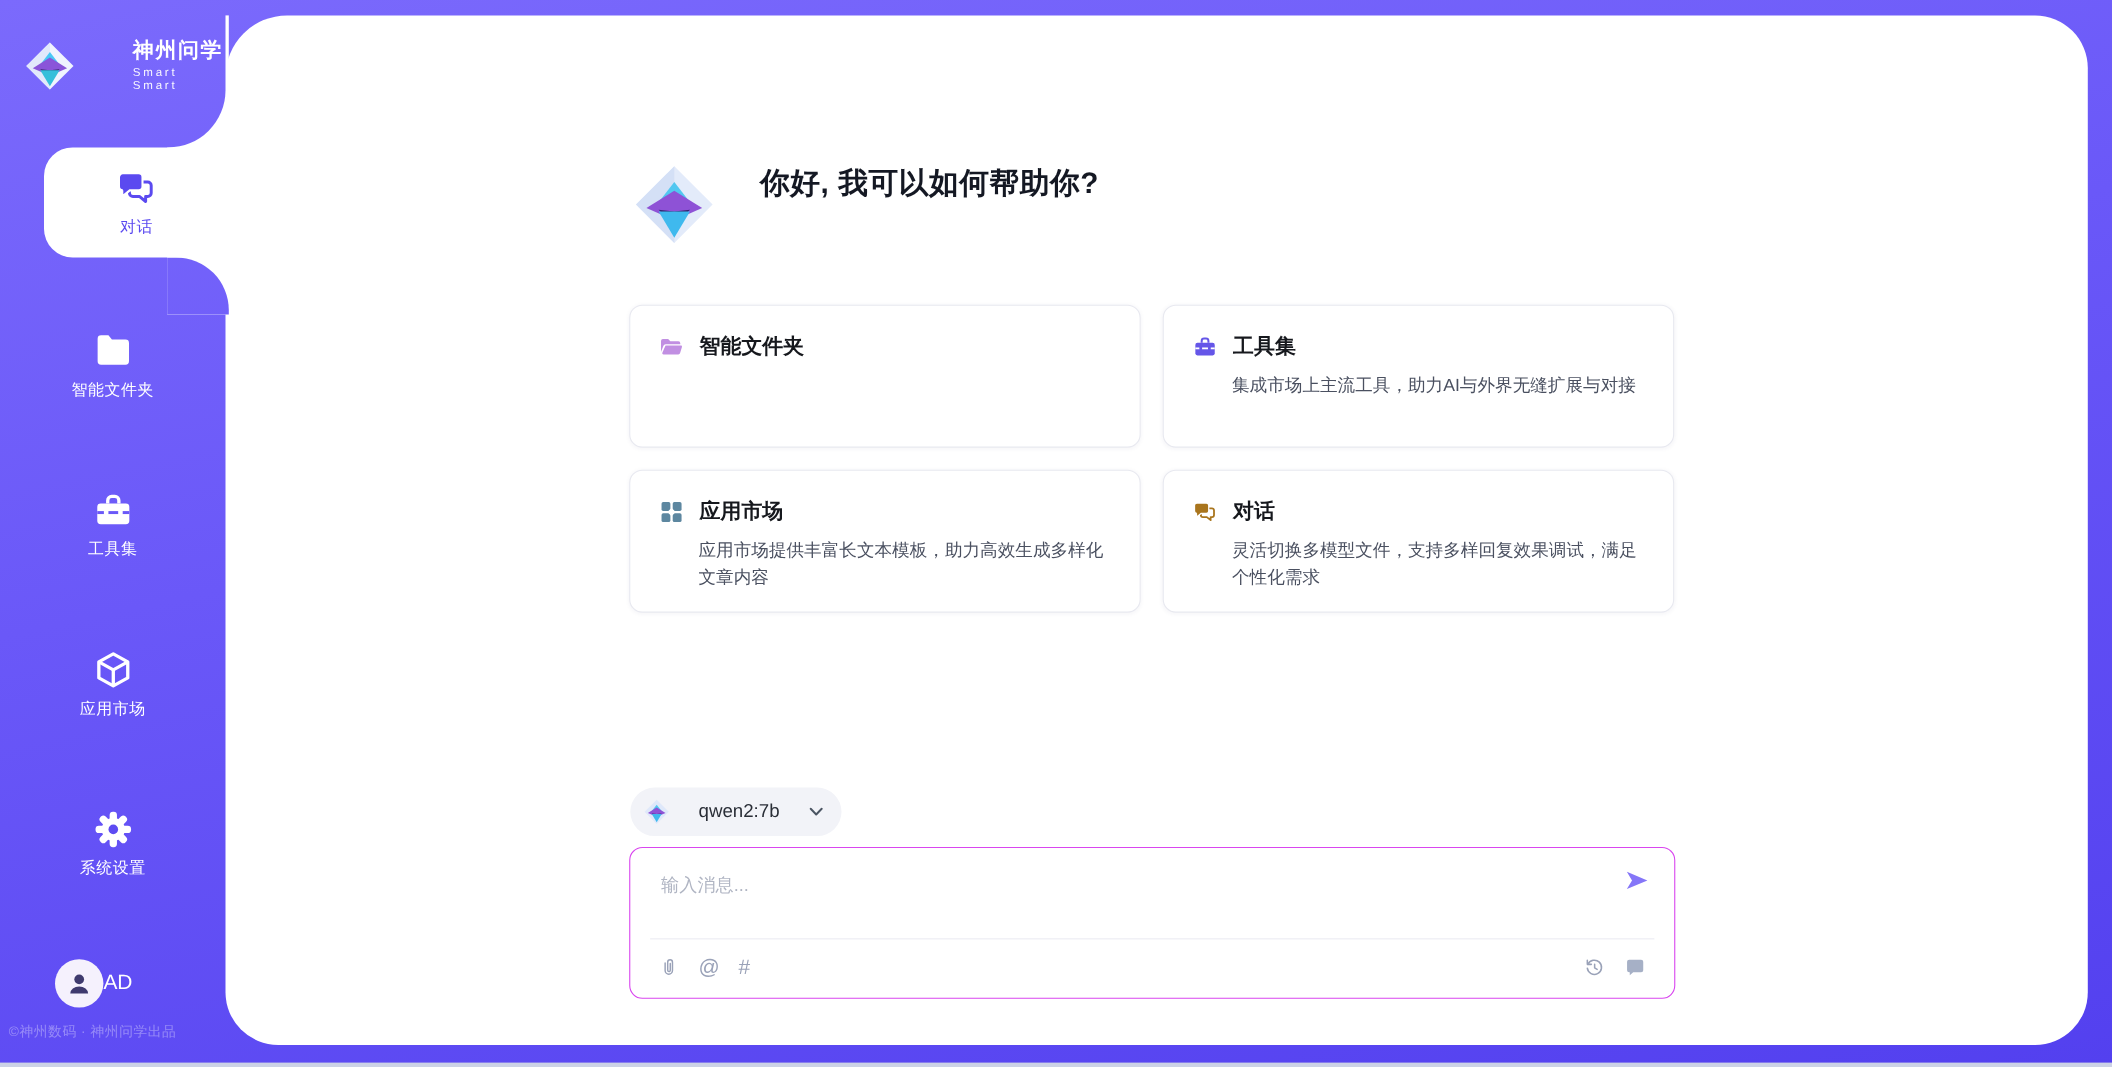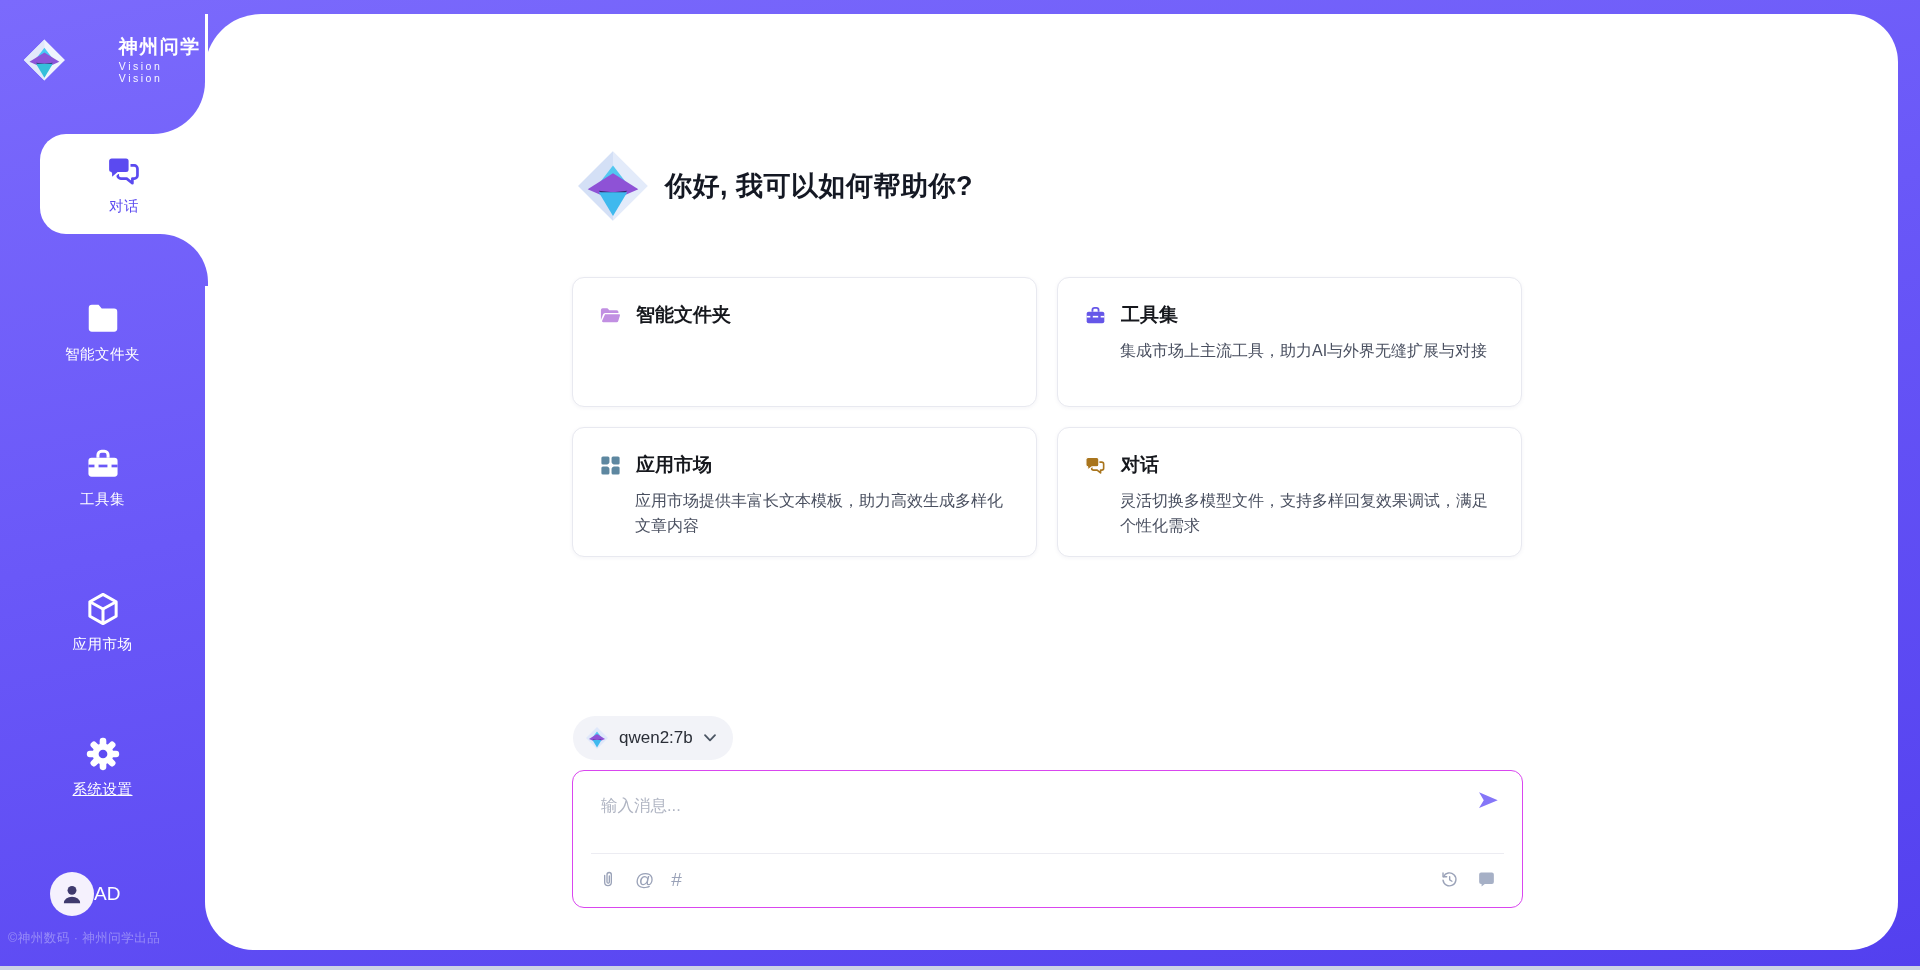--- a/index.html
+++ b/index.html
@@ -45,36 +45,36 @@
     display:flex;flex-direction:column;align-items:center;gap:7px;
   }
   .nav-label{font-size:14.5px;letter-spacing:.5px;}
   .nav-item svg,.tab-active svg{display:block;}
   
   .user-row{position:absolute;left:50px;top:872px;display:flex;align-items:center;cursor:pointer;}
   .avatar{width:44px;height:44px;border-radius:50%;background:#f5f1fd;display:flex;align-items:center;justify-content:center;}
   .user-name{color:#fff;font-size:19px;}
   .sidebar-footer{position:absolute;left:8px;top:930px;width:200px;color:rgba(255,255,255,.34);font-size:12.5px;letter-spacing:.5px;}
   
-  .greeting{position:absolute;left:575px;top:148px;display:flex;align-items:center;gap:14px;}
+  .greeting{position:absolute;left:575px;top:148px;display:flex;align-items:flex-start;gap:40px;}
   .greeting-title{font-size:27px;font-weight:bold;color:#141823;letter-spacing:.5px;}
   
   .cards{position:absolute;left:572px;top:277px;width:951px;display:grid;grid-template-columns:465px 465px;gap:20px;}
   .card{
     background:#fff;border:1px solid #e8e9f0;border-radius:12px;height:130px;
     box-sizing:border-box;padding:24px 26px;cursor:pointer;
     box-shadow:0 1px 4px rgba(40,40,90,.05);
   }
   .card-head{display:flex;align-items:center;gap:14px;}
   .card-title{font-size:19px;font-weight:bold;color:#16181d;}
   .card-desc{margin:11px 0 0 36px;font-size:16px;color:#4a5060;line-height:1.55;max-width:392px;}
   
   .model-pill{
     position:absolute;left:573px;top:716px;height:44px;padding:0 16px 0 12px;
-    background:#f2f3f8;border-radius:22px;display:inline-flex;align-items:center;gap:10px;cursor:pointer;
+    background:#f2f3f8;border-radius:22px;display:inline-flex;align-items:center;gap:26px;cursor:pointer;
   }
   .model-name{font-size:17px;color:#2a2e37;}
   .composer{
     position:absolute;left:572px;top:770px;width:951px;height:138px;background:#fff;
     border:1px solid #d946ef;border-radius:12px;box-sizing:border-box;
   }
   .msg-input{
     position:absolute;left:26px;top:12px;width:850px;height:42px;border:none;outline:none;
     font-size:16.5px;color:#333;font-family:"Liberation Sans","DejaVu Sans",sans-serif;background:transparent;
   }
@@ -96,21 +96,21 @@
   <svg width="48" height="48" viewBox="0 0 48 48">
     <polygon points="24,2 46,24 24,46 2,24" fill="#f0f4fe"></polygon>
     <polygon points="24,2 2,24 24,46" fill="#e2e9fb"></polygon>
     <polygon points="24,11 34,24 14,24" fill="#49c8f5"></polygon>
     <polygon points="24,16 40,26 24,33 8,26" fill="#8a55d9"></polygon>
     <polygon points="24,28 33,27 24,36 15,27" fill="#2c2560"></polygon>
     <polygon points="15,28 33,28 24,43" fill="#35bfda"></polygon>
   </svg>
   <div class="brand-text">
     <span class="brand-cn">神州问学</span>
-    <span class="brand-en">Vision Vision</span>
+    <span class="brand-en">Smart Smart</span>
   </div>
 </div>
 <div class="flare purple-fixed"></div>
 
 <div class="tab-active">
   <svg width="38" height="38" viewBox="0 0 24 24">
     <path fill="none" stroke="#5b4af0" stroke-width="1.7" stroke-linejoin="round" d="M10 8.5h8.5a2 2 0 0 1 2 2v4.3a2 2 0 0 1-2 2h-1.2v2.9l-3.6-2.9H10a2 2 0 0 1-2-2v-4.3a2 2 0 0 1 2-2z"></path>
     <path fill="#5b4af0" stroke="#ffffff" stroke-width="1.2" d="M4.2 3.5h9.1a2.2 2.2 0 0 1 2.2 2.2v5.4a2.2 2.2 0 0 1-2.2 2.2H8.2l-3.5 2.9a.5.5 0 0 1-.82-.38V13.3h.32a2.2 2.2 0 0 1-2.2-2.2V5.7a2.2 2.2 0 0 1 2.2-2.2z"></path>
   </svg>
   <span class="nav-label">对话</span>
@@ -138,21 +138,21 @@
   <svg width="38" height="38" viewBox="0 0 24 24">
     <g fill="none" stroke="#ffffff" stroke-width="1.9" stroke-linejoin="round">
       <path d="M12 2.8 20.3 7.4 V16.6 L12 21.2 3.7 16.6 V7.4 Z"></path>
       <path d="M3.7 7.4 12 12 20.3 7.4"></path>
       <path d="M12 12 V21.2"></path>
     </g>
   </svg>
   <span class="nav-label">应用市场</span>
 </div>
 
-<div class="nav-item" style="top:735px;text-decoration:underline;">
+<div class="nav-item" style="top:735px;">
   <svg width="38" height="38" viewBox="0 0 40 40">
     <g fill="#ffffff">
       <rect x="16.5" y="3" width="7" height="10" rx="3.2"></rect>
       <rect x="16.5" y="27" width="7" height="10" rx="3.2"></rect>
       <rect x="3" y="16.5" width="10" height="7" rx="3.2"></rect>
       <rect x="27" y="16.5" width="10" height="7" rx="3.2"></rect>
       <rect x="16.5" y="3" width="7" height="10" rx="3.2" transform="rotate(45 20 20)"></rect>
       <rect x="16.5" y="27" width="7" height="10" rx="3.2" transform="rotate(45 20 20)"></rect>
       <rect x="3" y="16.5" width="10" height="7" rx="3.2" transform="rotate(45 20 20)"></rect>
       <rect x="27" y="16.5" width="10" height="7" rx="3.2" transform="rotate(45 20 20)"></rect>

